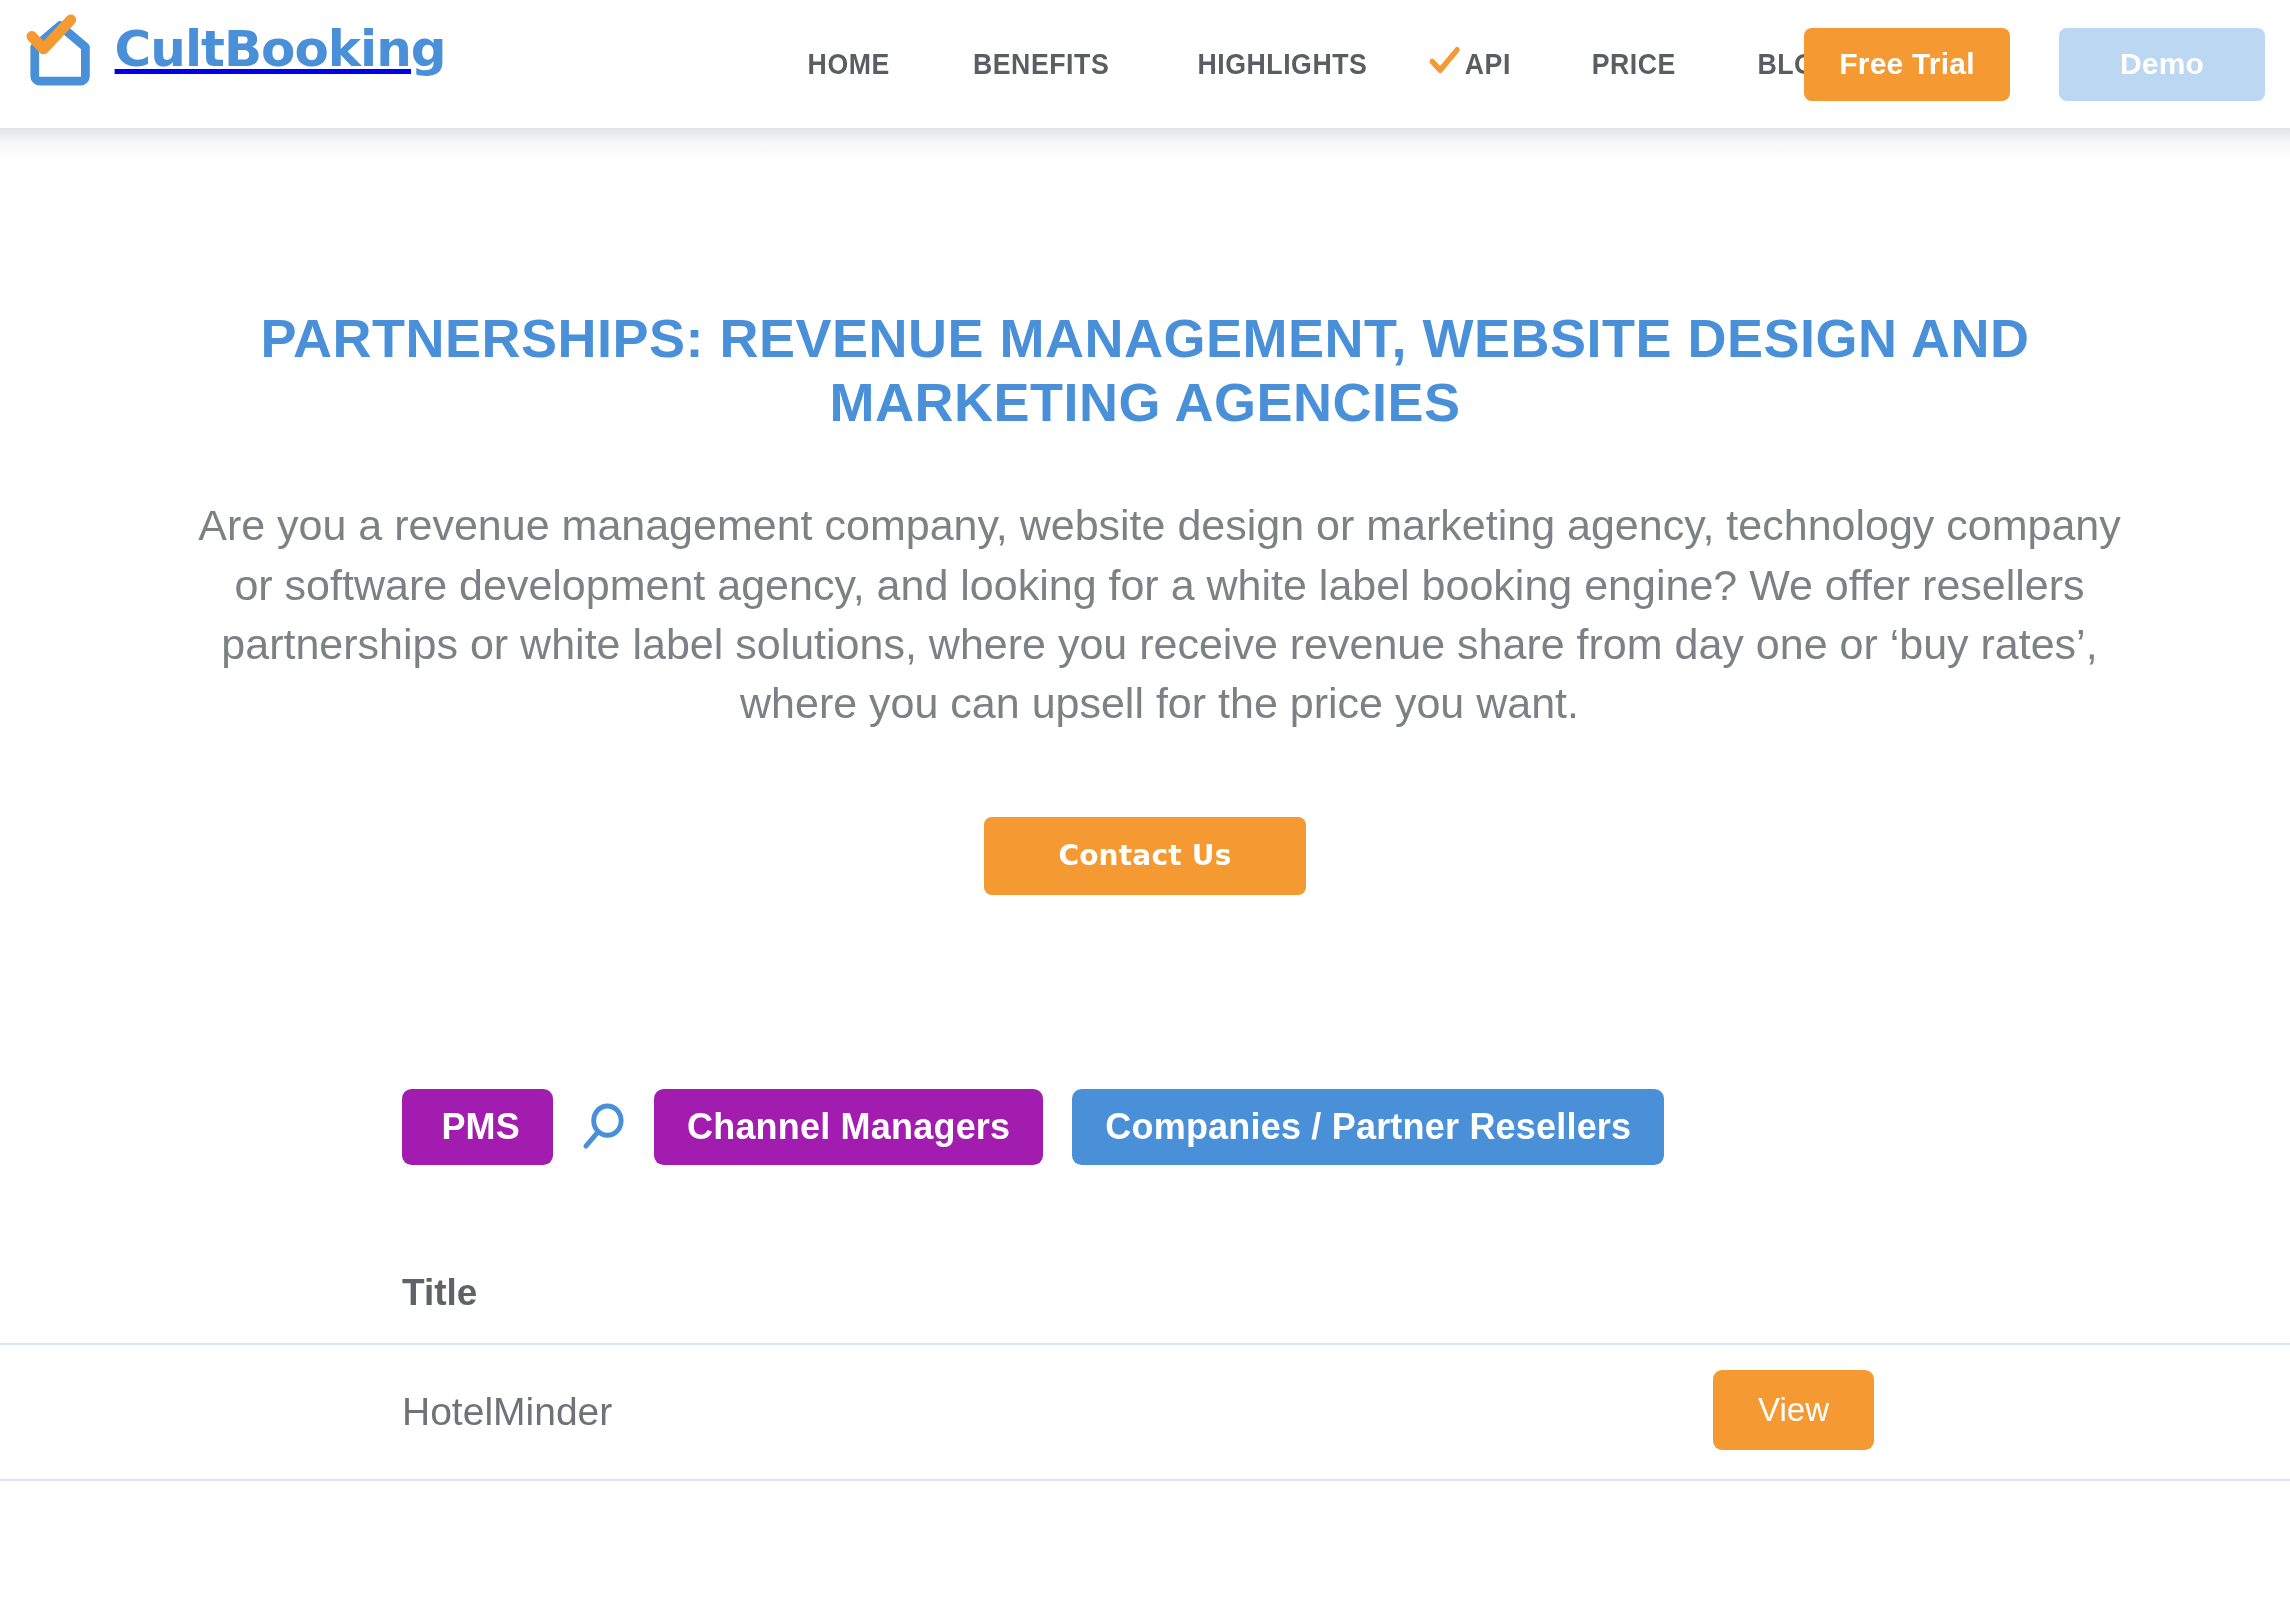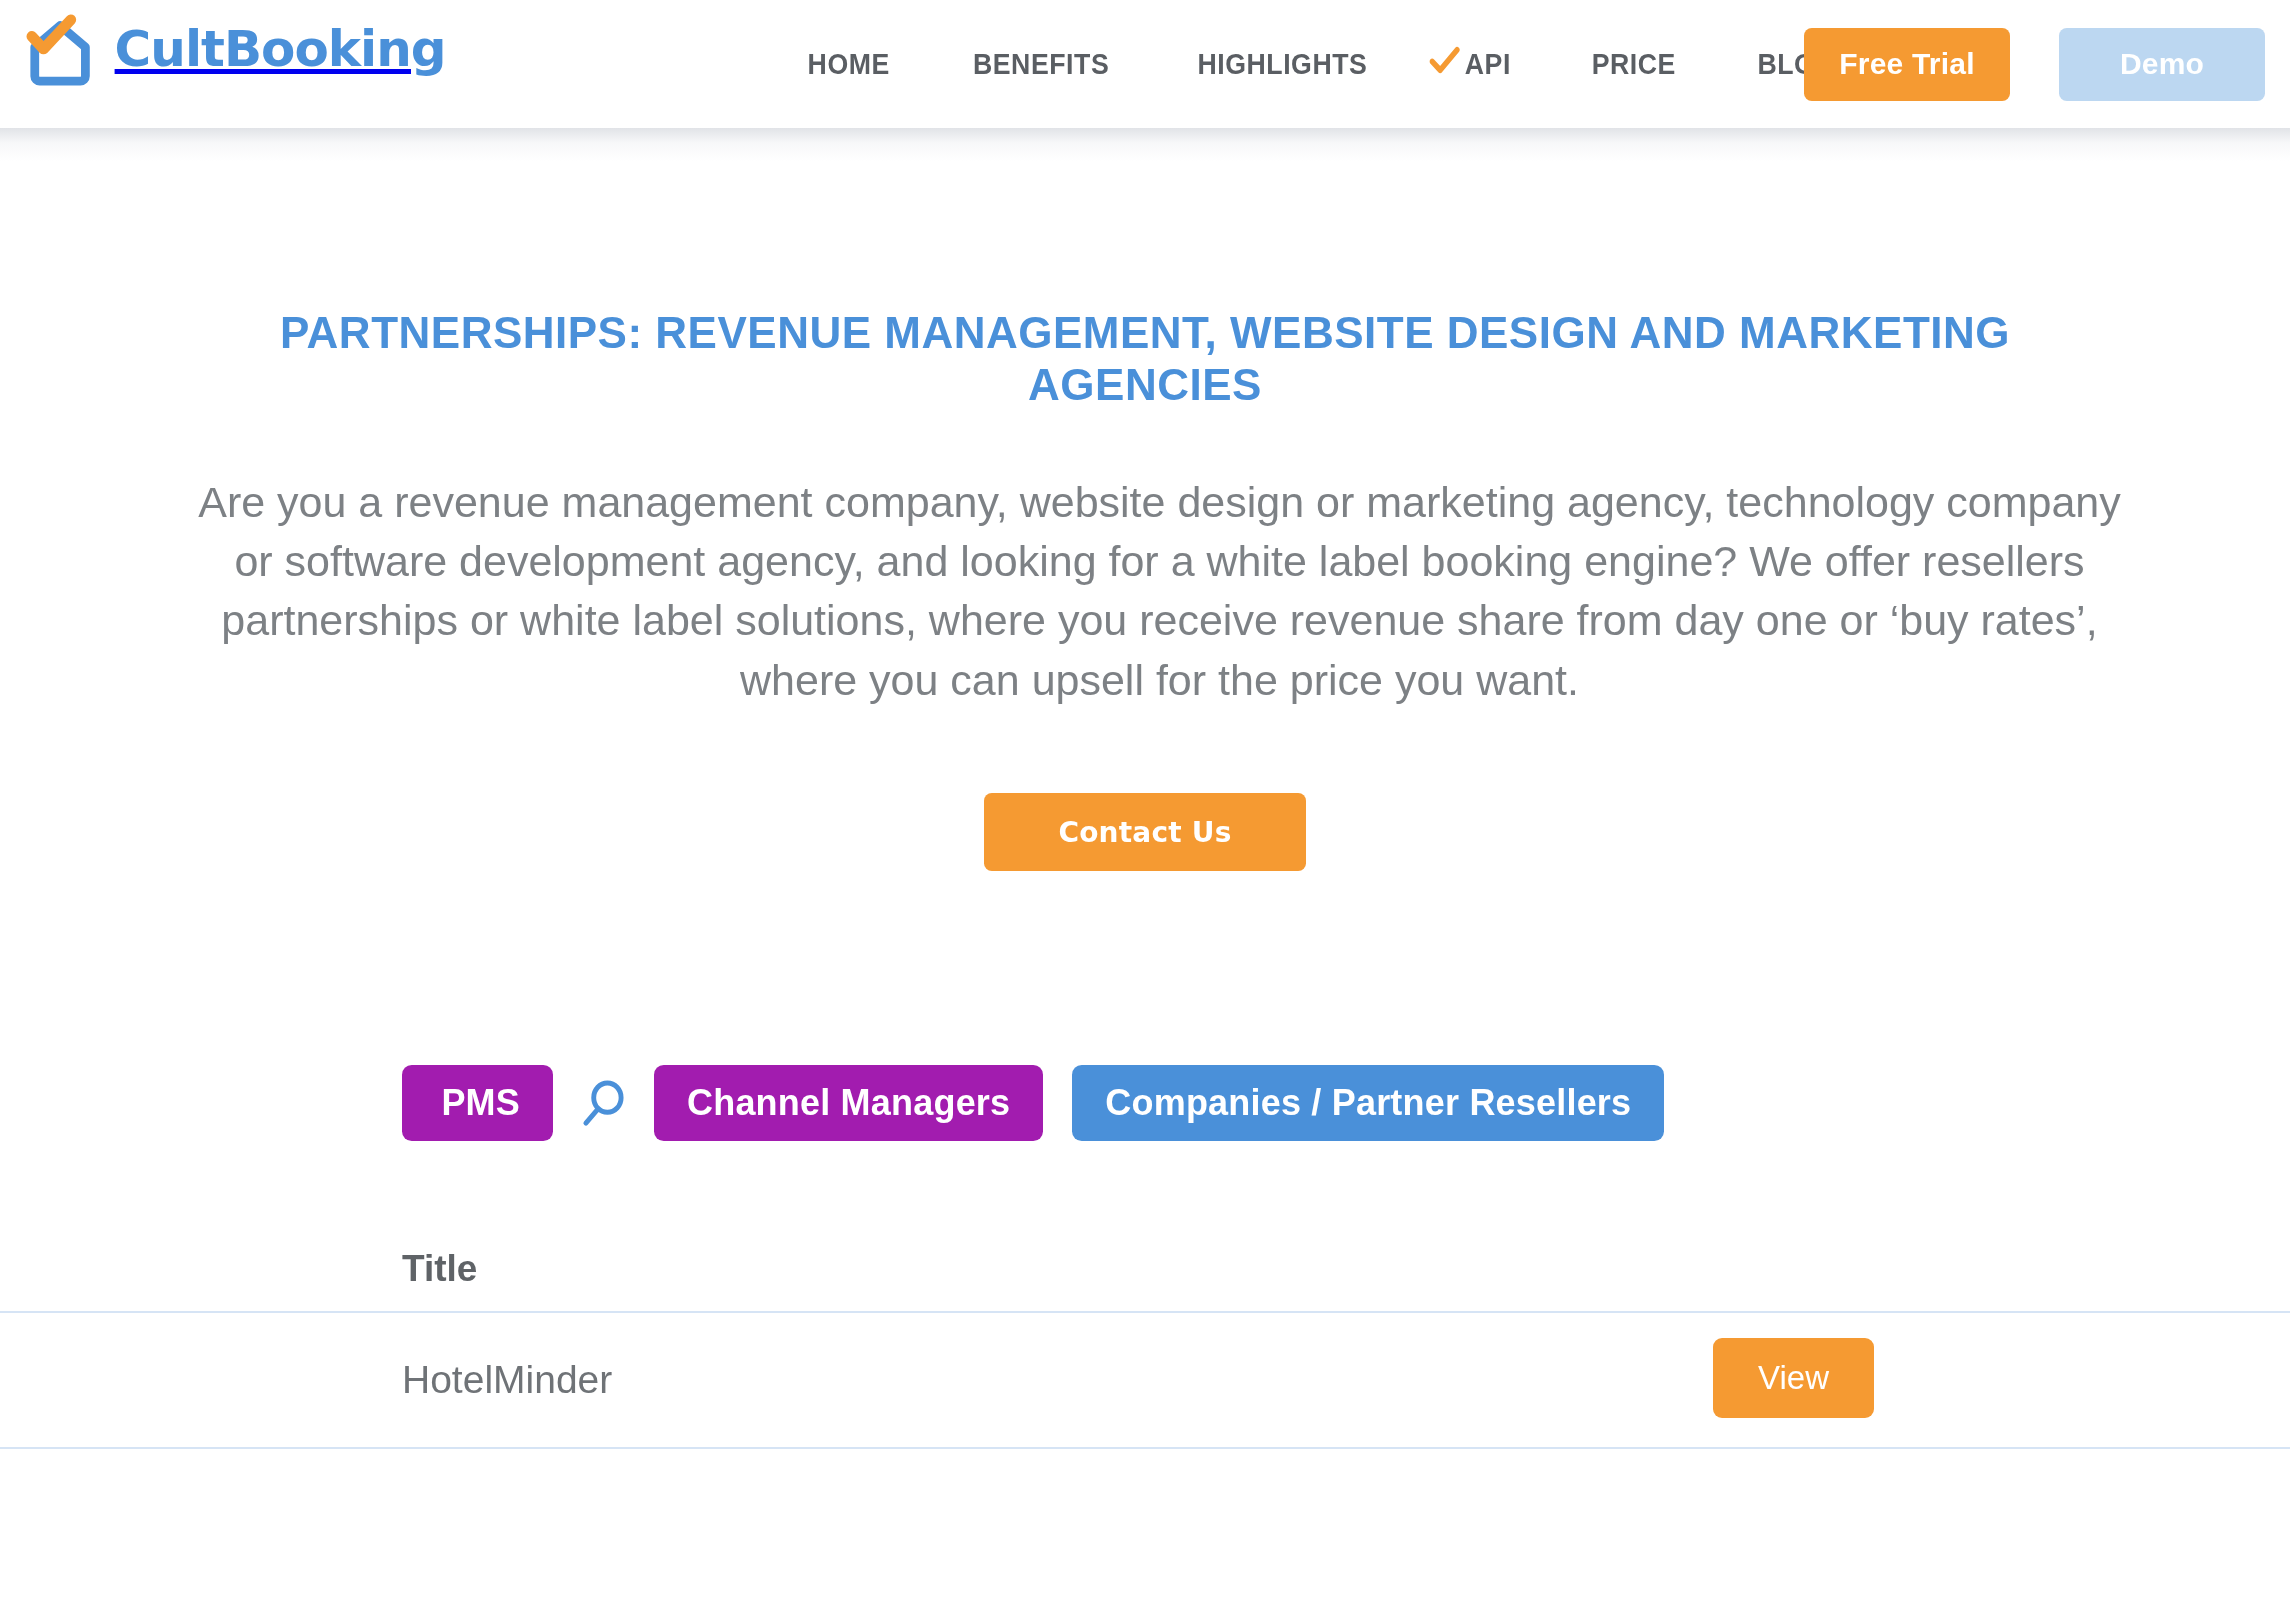--- a/index.html
+++ b/index.html
@@ -84,21 +84,21 @@
     width:2290px;
     padding-top:35px;
   }
 
   .hero{
     width:1941px; margin:0 auto;
     text-align:center;
   }
   .page-title{
     font-family:"Liberation Sans Narrow","Liberation Sans", sans-serif;
-    font-size:44px; font-weight:700;
+    font-size:54px; font-weight:700;
     color:#4a90d9;
     line-height:1.18;
     letter-spacing:0.5px;
     margin-top:140px;
     text-transform:uppercase;
   }
   .hero-paragraph{
     font-family:"Liberation Sans Narrow","Liberation Sans", sans-serif;
     font-size:43px; font-weight:400;
     color:#7d8185;
@@ -151,21 +151,21 @@
   .search-icon-btn svg{ display:block; }
   .tab-gap{ width:29px; flex:none; }
 
   
   .partners-table{
     margin-top:107px;
     width:2290px;
   }
   .th-row{
     padding-left:402px;
-    padding-bottom:21px;
+    padding-bottom:29px;
   }
   .th-title{
     font-family:"Liberation Sans Narrow","Liberation Sans", sans-serif;
     font-size:37px; font-weight:700;
     color:#5f6367;
   }
   .tr-row{
     width:2290px;
     border-top:2.9px solid #D6E4F5;
     border-bottom:2.9px solid #D6E4F5;

